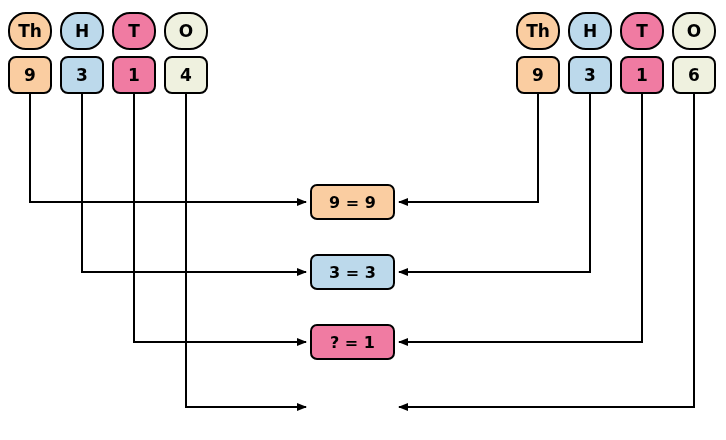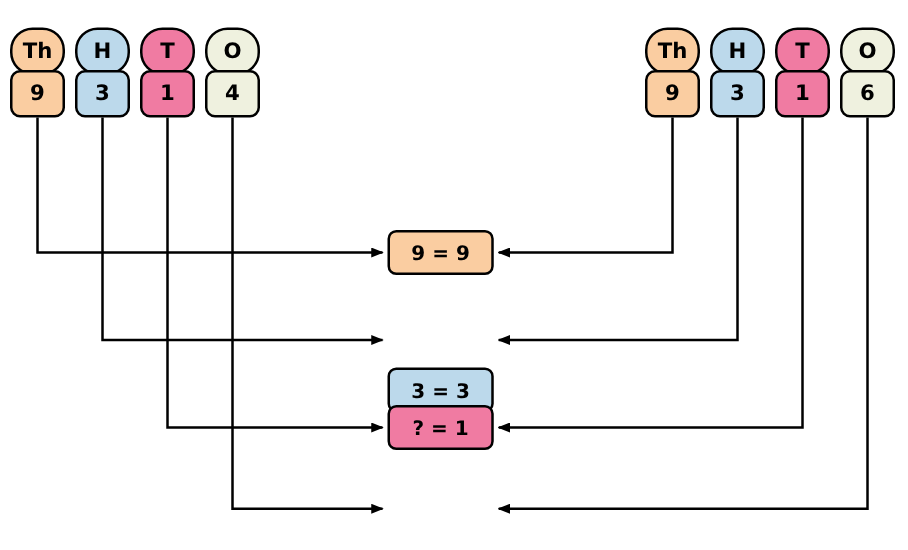--- a/index.html
+++ b/index.html
@@ -52,24 +52,24 @@
   .c-th { background: #FACDA1; }
   .c-h  { background: #BCD9EB; }
   .c-t  { background: #F07BA2; }
   .c-o  { background: #EFF1DF; }
 
   
   .lx0 { left: 8px; }   .lx1 { left: 60px; }  .lx2 { left: 112px; } .lx3 { left: 164px; }
   
   .rx0 { left: 516px; } .rx1 { left: 568px; } .rx2 { left: 620px; } .rx3 { left: 672px; }
   
-  .row-head { top: 22px; border-radius: 18px; }
+  .row-head { top: 12px; border-radius: 18px; }
   .row-digit { top: 56px; }
   
-  .cy0 { top: 184px; } .cy1 { top: 254px; margin-top: 40px; } .cy2 { top: 324px; } .cy3 { top: 389px; }
+  .cy0 { top: 184px; } .cy1 { top: 254px; } .cy2 { top: 324px; } .cy3 { top: 389px; }
 </style>
 </head>
 <body>
 
 <div class="canvas">
 
   <svg class="connectors" viewBox="0 0 726 440">
     <defs>
       <marker id="ah" markerWidth="10" markerHeight="8" refX="9" refY="4" orient="auto" markerUnits="userSpaceOnUse">
         <path d="M0,0 L10,4 L0,8 Z" fill="#000"></path>

